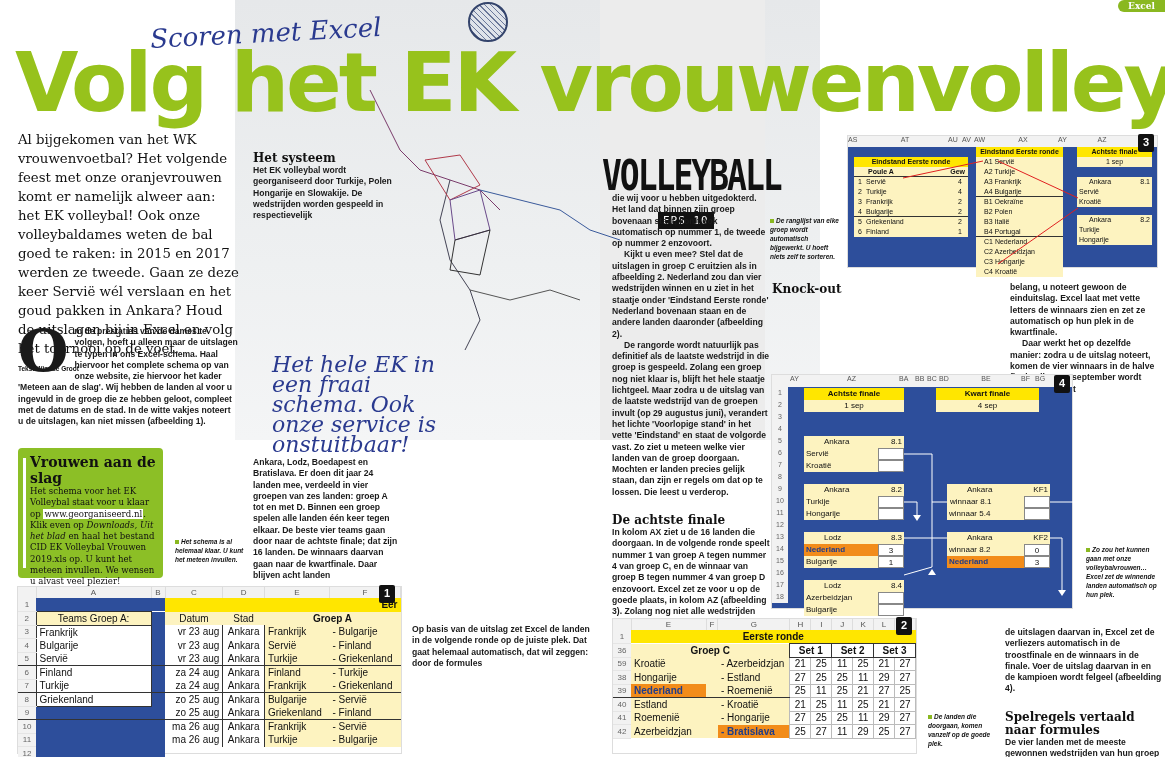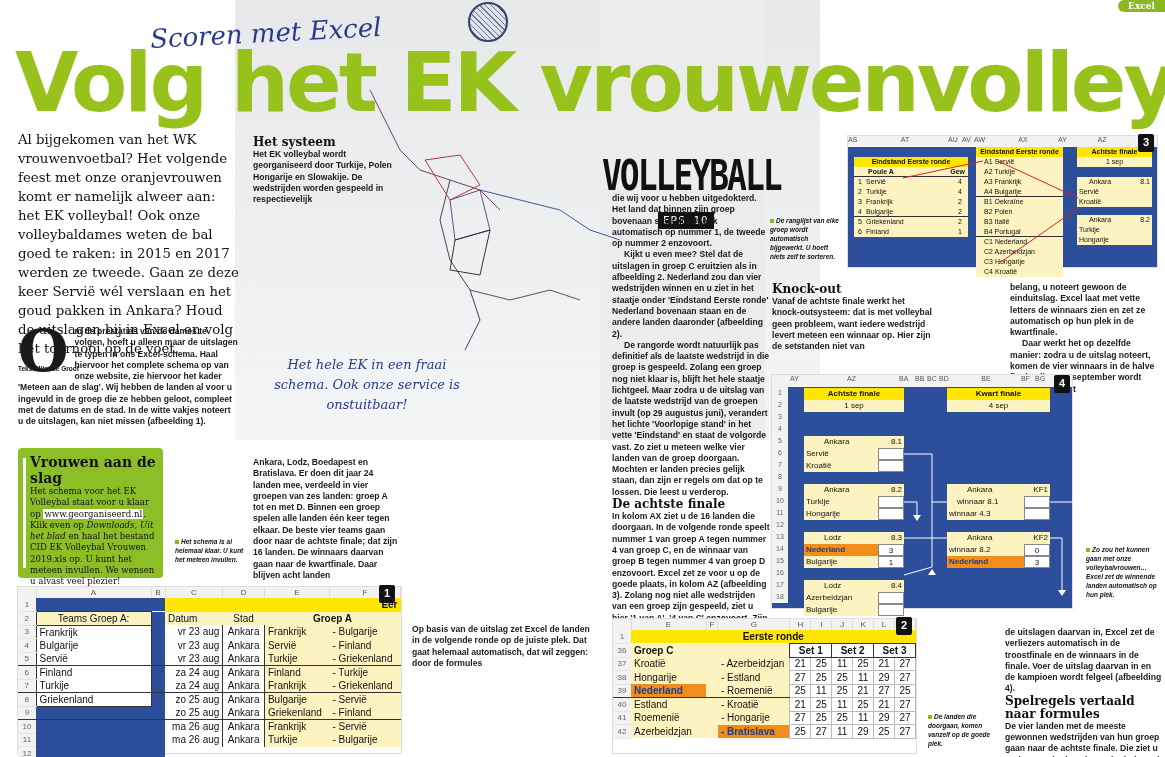--- a/index.html
+++ b/index.html
@@ -10,31 +10,31 @@
 .figure{left:330px;top:60px;width:300px;height:300px}
 .ball{left:468px;top:2px;width:40px;height:40px;border-radius:50%;border:2px solid #33436b;background:repeating-linear-gradient(45deg,#dfe3ea 0 3px,#6a7799 3px 4px)}
 .kicker{left:150px;top:18px;font-family:"DejaVu Serif",serif;font-style:italic;color:#2a3a8f;font-size:26px;transform:rotate(-3deg)}
 .title{left:15px;top:38px;font-family:"DejaVu Sans",sans-serif;font-weight:bold;color:#97c21c;font-size:82px;letter-spacing:-3px;line-height:90px;white-space:nowrap}
 .tag{left:1118px;top:0;width:47px;height:12px;background:#8ab820;color:#fff;font-family:"DejaVu Serif",serif;font-weight:bold;font-size:9px;text-align:center;line-height:12px;border-radius:6px 0 0 6px}
 .intro{left:18px;top:130px;width:222px;font-family:"DejaVu Serif",serif;font-size:13.3px;line-height:19px}
 .byline{font-family:"Liberation Sans",sans-serif;font-size:6.5px;font-weight:bold;margin-top:1px}
 .body{font-size:8.6px;line-height:11.3px;font-weight:bold;color:#1a1a1a}
 .col1{left:18px;top:326px;width:220px}
 .dropcap{float:left;font-family:"DejaVu Serif",serif;font-size:58px;line-height:46px;margin:2px 6px 0 0;font-weight:bold}
-.h3{font-family:"DejaVu Serif",serif;font-weight:bold;font-size:12px;line-height:13px;margin-top:0;color:#111}
+.h3{font-family:"DejaVu Serif",serif;font-weight:bold;font-size:12px;line-height:13px;margin-top:16px;color:#111}
 .box{left:18px;top:448px;width:145px;height:130px;background:#8cbf26;border-radius:4px;padding:6px 6px 6px 12px}
 .box .bar{position:absolute;left:5px;top:10px;width:3px;height:110px;background:#fff}
 .box h4{font-family:"DejaVu Serif",serif;font-size:14px;font-weight:bold;color:#111;line-height:16px}
 .box p{font-family:"DejaVu Serif",serif;font-size:8.6px;line-height:11.3px;color:#111}
 .box .url{background:#fff;padding:0 1px}
 .caption{font-size:6.5px;font-style:italic;font-weight:bold;line-height:9px;color:#111}
 .bullet{display:inline-block;width:4px;height:4px;background:#8ab820;margin-right:2px}
 .col2top{left:253px;top:136px;width:150px}
 .col2mid{left:253px;top:457px;width:145px}
-.quote{left:272px;top:355px;width:190px;font-family:"DejaVu Serif",serif;font-style:italic;color:#2a3a8f;font-size:13px;line-height:20px;text-align:center}
+.quote{left:272px;top:355px;width:190px;font-family:"DejaVu Serif",serif;font-style:italic;color:#2a3a8f;font-size:22px;line-height:20px;text-align:left}
 .col3{left:412px;top:624px;width:178px}
 .volley{left:602px;top:150px;font-family:"DejaVu Sans Mono",monospace;font-weight:bold;font-size:33px;letter-spacing:-2px;color:#111;transform:scaleY(1.3);transform-origin:top left}
 .eps{left:658px;top:212px;background:#111;color:#fff;font-family:"DejaVu Sans Mono",monospace;font-size:11px;padding:2px 5px;letter-spacing:1px}
 .col4{left:612px;top:193px;width:158px}
 .col5a{left:772px;top:282px;width:160px}
 .col5b{left:1010px;top:282px;width:150px}
 .col6{left:1005px;top:627px;width:157px}
 .cap3{left:770px;top:216px;width:70px}
 .cap4{left:1086px;top:545px;width:78px}
 .cap2{left:928px;top:712px;width:70px}
@@ -117,21 +117,20 @@
   <p style="text-indent:12px">Kijkt u even mee? Stel dat de uitslagen in groep C eruitzien als in afbeelding 2. Nederland zou dan vier wedstrijden winnen en u ziet in het staatje onder 'Eindstand Eerste ronde' Nederland bovenaan staan en de andere landen daaronder (afbeelding 2).</p>
   <p style="text-indent:12px">De rangorde wordt natuurlijk pas definitief als de laatste wedstrijd in die groep is gespeeld. Zolang een groep nog niet klaar is, blijft het hele staatje lichtgeel. Maar zodra u de uitslag van de laatste wedstrijd van de groepen invult (op 29 augustus juni), verandert het lichte 'Voorlopige stand' in het vette 'Eindstand' en staat de volgorde vast. Zo ziet u meteen welke vier landen van de groep doorgaan. Mochten er landen precies gelijk staan, dan zijn er regels om dat op te lossen. Die leest u verderop.</p>
   <div class="h3">De achtste finale</div>
   <p>In kolom AX ziet u de 16 landen die doorgaan. In de volgende ronde speelt nummer 1 van groep A tegen nummer 4 van groep C, en de winnaar van groep B tegen nummer 4 van groep D enzovoort. Excel zet ze voor u op de goede plaats, in kolom AZ (afbeelding 3). Zolang nog niet alle wedstrijden van een groep zijn gespeeld, ziet u hier '1 van A', '4 van C' enzovoort. Zijn alle uitslagen van een</p>
 </div>
 
 <div class="abs caption cap3"><span class="bullet"></span><span>De ranglijst van elke groep wordt automatisch bijgewerkt. U hoeft niets zelf te sorteren.</span></div>
 
 <div class="abs col5a body">
   <div class="h3" style="margin-top:1px">Knock-out</div>
-  <p>Vanaf de achtste finale werkt het knock-outsysteem: dat is met volleybal geen probleem, want iedere wedstrijd levert meteen een winnaar op. Hier zijn de setstanden niet van</p>
 </div>
 <div class="abs col5b body">
   <p>belang, u noteert gewoon de einduitslag. Excel laat met vette letters de winnaars zien en zet ze automatisch op hun plek in de kwartfinale.</p>
   <p style="text-indent:12px">Daar werkt het op dezelfde manier: zodra u de uitslag noteert, komen de vier winnaars in de halve finale, die op 4 september wordt gespeeld. U vult</p>
 </div>
 
 <div class="abs caption cap4"><span class="bullet"></span><span>Zo zou het kunnen gaan met onze volleybalvrouwen… Excel zet de winnende landen automatisch op hun plek.</span></div>
 
 <div class="abs col6 body">
   <p>de uitslagen daarvan in, Excel zet de verliezers automatisch in de troostfinale en de winnaars in de finale. Voer de uitslag daarvan in en de kampioen wordt felgeel (afbeelding 4).</p>
@@ -155,21 +154,21 @@
         </tr>
     <tr>
           <td class="rn">1</td>
           <td class="blue" colspan="2"></td>
           <td class="yel" colspan="4" style="text-align:right">Eer</td>
         </tr>
     <tr>
           <td class="rn">2</td>
           <td class="cream" style="text-align:center;border:1px solid #333">Teams Groep A:</td>
           <td class="blue"></td>
-          <td class="cream" style="text-align:left">Datum</td>
+          <td class="cream" style="text-align:center">Datum</td>
           <td class="cream" style="text-align:center">Stad</td>
           <td class="cream" colspan="2" style="text-align:center;font-weight:bold">Groep A</td>
         </tr>
     </tbody>
       <tbody id="s1rows">
         <tr>
           <td class="rn">3</td>
           <td style="background:#fff;border-left:1px solid #333;border-right:1px solid #333;">Frankrijk</td>
           <td class="blue"></td>
           <td style="text-align:right;border-right:1px solid #333">vr 23 aug</td>
@@ -273,29 +272,29 @@
           <td>K</td>
           <td>L</td>
           <td>M</td>
         </tr>
     <tr>
           <td class="rn">1</td>
           <td class="yel" colspan="9" style="text-align:center">Eerste ronde</td>
         </tr>
     <tr>
           <td class="rn">36</td>
-          <td class="cream" colspan="3" style="text-align:left;font-weight:bold">Groep C</td>
+          <td class="cream" colspan="3" style="text-align:center;font-weight:bold">Groep C</td>
           <td colspan="2" style="text-align:center;font-weight:bold;border:1px solid #333">Set 1</td>
           <td colspan="2" style="text-align:center;font-weight:bold;border:1px solid #333">Set 2</td>
           <td colspan="2" style="text-align:center;font-weight:bold;border:1px solid #333">Set 3</td>
         </tr>
     </tbody>
       <tbody id="s2rows">
         <tr>
-          <td class="rn">37</td>
+          <td class="rn">59</td>
           <td class="cream">Kroatië</td>
           <td class="cream"></td>
           <td class="cream">- Azerbeidzjan</td>
           <td style="text-align:center;border:1px solid #bbb">21</td>
           <td style="text-align:center;border:1px solid #bbb">25</td>
           <td style="text-align:center;border:1px solid #bbb">11</td>
           <td style="text-align:center;border:1px solid #bbb">25</td>
           <td style="text-align:center;border:1px solid #bbb">21</td>
           <td style="text-align:center;border:1px solid #bbb">27</td>
         </tr>
@@ -486,21 +485,21 @@
       <div style="height: 12px; line-height: 12px;">14</div>
       <div style="height: 12px; line-height: 12px;">15</div>
       <div style="height: 12px; line-height: 12px;">16</div>
       <div style="height: 12px; line-height: 12px;">17</div>
       <div style="height: 12px; line-height: 12px;">18</div>
     </div>
   <div class="abs" style="left:32px;top:13px;width:100px;font-size:8px">
     <div class="yel" style="text-align:center;height:12px;line-height:12px">Achtste finale</div>
     <div class="cream" style="text-align:center;height:12px;line-height:12px">1 sep</div>
   </div>
-  <div class="abs" style="left:175px;top:13px;width:103px;font-size:8px">
+  <div class="abs" style="left:164px;top:13px;width:103px;font-size:8px">
     <div class="yel" style="text-align:center;height:12px;line-height:12px">Kwart finale</div>
     <div class="cream" style="text-align:center;height:12px;line-height:12px">4 sep</div>
   </div>
   <div id="s4matches">
       <div class="abs" style="left: 32px; top: 61px; width: 100px; font-size: 8px;">
         <div class="cream" style="display:flex;justify-content:space-between;padding:0 2px 0 20px;height:12px;line-height:12px;font-weight:normal">
           <span>Ankara</span>
           <span>8.1</span>
         </div>
     <div style="display:flex;height:12px;line-height:12px">
@@ -553,25 +552,25 @@
           <span class="cream" style="flex:1;padding-left:2px">Bulgarije</span>
           <span style="width:26px;background:#fff;text-align:center;border:1px solid #888"></span>
         </div>
       </div>
       <div class="abs" style="left: 175px; top: 109px; width: 103px; font-size: 8px;">
         <div class="cream" style="display:flex;justify-content:space-between;padding:0 2px 0 20px;height:12px;line-height:12px;font-weight:normal">
           <span>Ankara</span>
           <span>KF1</span>
         </div>
     <div style="display:flex;height:12px;line-height:12px">
-          <span class="cream" style="flex:1;padding-left:10px">winnaar 8.1</span>
-          <span style="width:26px;background:#fff;text-align:center;border:1px solid #888"></span>
-        </div>
-    <div style="display:flex;height:12px;line-height:12px">
-          <span class="cream" style="flex:1;padding-left:2px">winnaar 4.3</span>
+          <span class="cream" style="flex:1;padding-left:3px">winnaar 8.1</span>
+          <span style="width:26px;background:#fff;text-align:center;border:1px solid #888"></span>
+        </div>
+    <div style="display:flex;height:12px;line-height:12px">
+          <span class="cream" style="flex:1;padding-left:2px">winnaar 5.4</span>
           <span style="width:26px;background:#fff;text-align:center;border:1px solid #888"></span>
         </div>
       </div>
       <div class="abs" style="left: 175px; top: 157px; width: 103px; font-size: 8px;">
         <div class="cream" style="display:flex;justify-content:space-between;padding:0 2px 0 20px;height:12px;line-height:12px;font-weight:normal">
           <span>Ankara</span>
           <span>KF2</span>
         </div>
     <div style="display:flex;height:12px;line-height:12px">
           <span class="cream" style="flex:1;padding-left:2px">winnaar 8.2</span>

